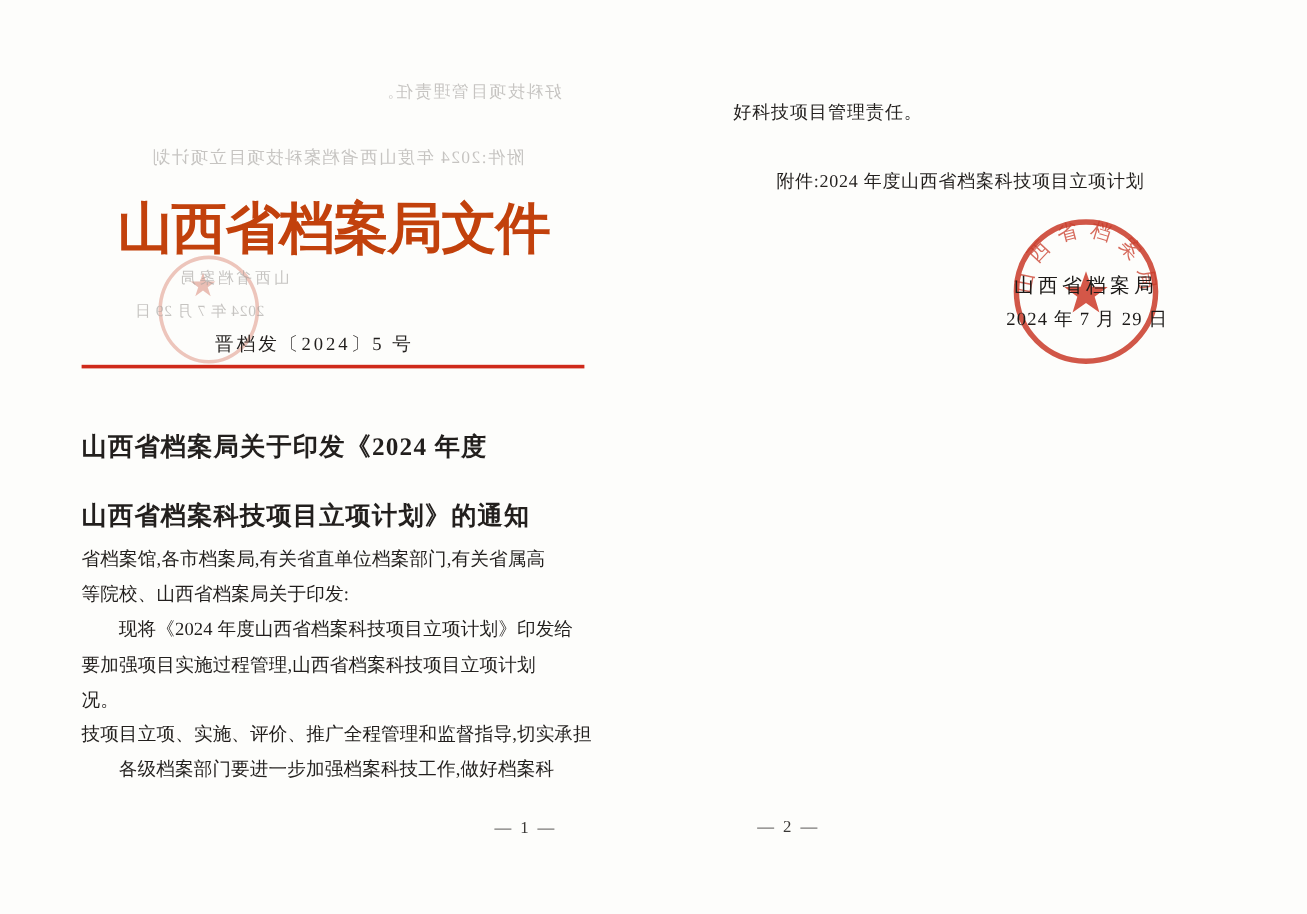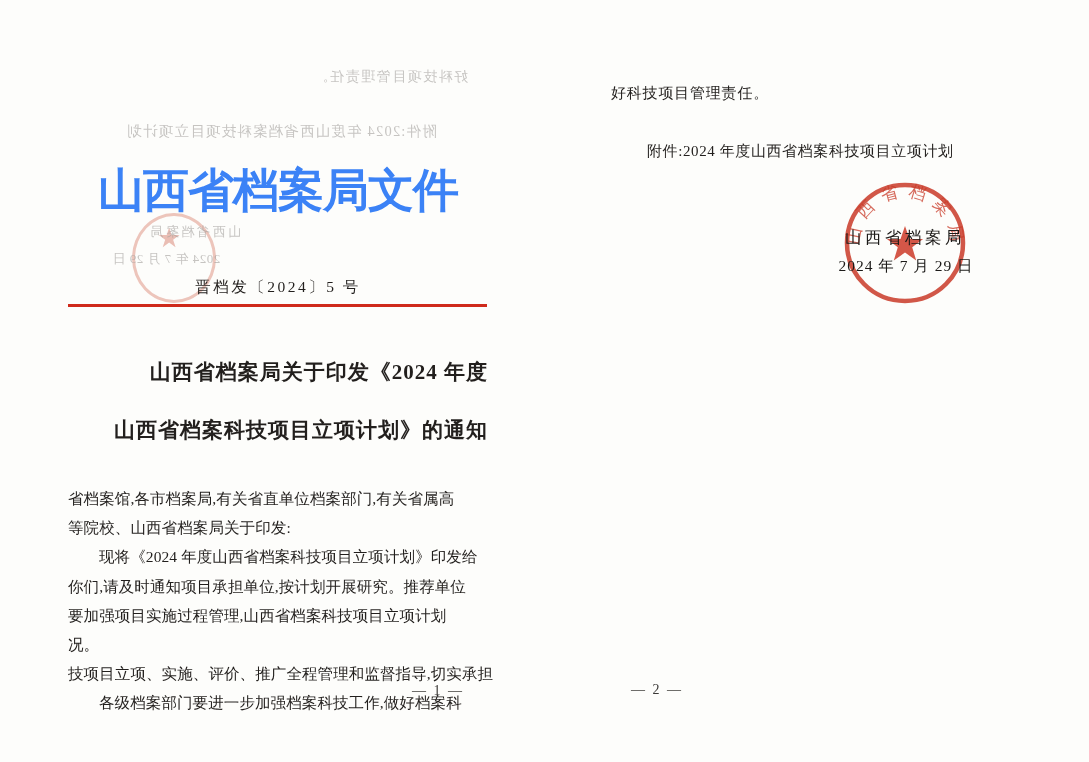--- a/index.html
+++ b/index.html
@@ -30,40 +30,40 @@
     transform: scaleX(-1);
   }
 
   
   .red-header {
     width: 420px;
     text-align: center;
     font-size: 46px;
     font-weight: bold;
     letter-spacing: -1px;
-    color: #3b82f6;
+    color: #c2410c;
     white-space: nowrap;
   }
   .doc-number {
     width: 420px;
     text-align: center;
     font-size: 15.5px;
     letter-spacing: 2.5px;
     white-space: nowrap;
   }
   .red-rule { background: #cf2a1b; height: 3px; width: 419px; }
   .notice-title {
     width: 420px;
-    text-align: right;
+    text-align: left;
     font-size: 21px;
     font-weight: bold;
     letter-spacing: 1px;
     white-space: nowrap;
   }
-  .body-block { width: 424px; font-size: 15.5px; margin-top: 32px; }
+  .body-block { width: 424px; font-size: 15.5px; }
   .body-line {
     height: 29.2px;
     line-height: 29.2px;
     letter-spacing: 0.1px;
     white-space: nowrap;
   }
   .body-line.indent { text-indent: 31px; }
   .page-num {
     width: 70px;
     text-align: center;
@@ -97,32 +97,31 @@
     <div class="abs bleed" style="left:313px; top:68px; font-size:14px; letter-spacing:1.5px;">好科技项目管理责任。</div>
     <div class="abs bleed" style="left:126px; top:122px; font-size:14.5px; letter-spacing:1.2px;">附件:2024 年度山西省档案科技项目立项计划</div>
 
     <div class="abs bleed-seal-ring" style="left:132px; top:213px; width:78px; height:84px;"></div>
     <div class="abs bleed-star" style="left:157px; top:222px; font-size:27px;">★</div>
     <div class="abs bleed" style="left:148px; top:223px; font-size:13px; letter-spacing:2.5px;">山西省档案局</div>
     <div class="abs bleed" style="left:112px; top:250px; font-size:13px; letter-spacing:0.5px;">2024 年 7 月 29 日</div>
 
     <div class="abs red-header" style="left:68px; top:160px;">山西省档案局文件</div>
 
-    <div class="abs doc-number" style="left:68px; top:277px;">晋档发〔2024〕5 号</div>
+    <div class="abs doc-number" style="left:52px; top:277px;">晋档发〔2024〕5 号</div>
 
     <div class="abs red-rule" style="left:68px; top:304px;"></div>
 
     <div class="abs notice-title" style="left:68px; top:358px;">山西省档案局关于印发《2024 年度</div>
     <div class="abs notice-title" style="left:68px; top:416px;">山西省档案科技项目立项计划》的通知</div>
 
     <div class="abs body-block" style="left:68px; top:452px;">
       <div class="body-line">省档案馆,各市档案局,有关省直单位档案部门,有关省属高</div>
       <div class="body-line">等院校、山西省档案局关于印发:</div>
       <div class="body-line indent">现将《2024 年度山西省档案科技项目立项计划》印发给</div>
-      <div class="body-line">你们,请及时通知项目承担单位,按计划开展研究。推荐单位</div>
       <div class="body-line">要加强项目实施过程管理,山西省档案科技项目立项计划</div>
       <div class="body-line">况。</div>
       <div class="body-line">技项目立项、实施、评价、推广全程管理和监督指导,切实承担</div>
       <div class="body-line indent">各级档案部门要进一步加强档案科技工作,做好档案科</div>
     </div>
 
     <div class="abs page-num" style="left:403px; top:683px;">— 1 —</div>
   </div>
 
   <div>

